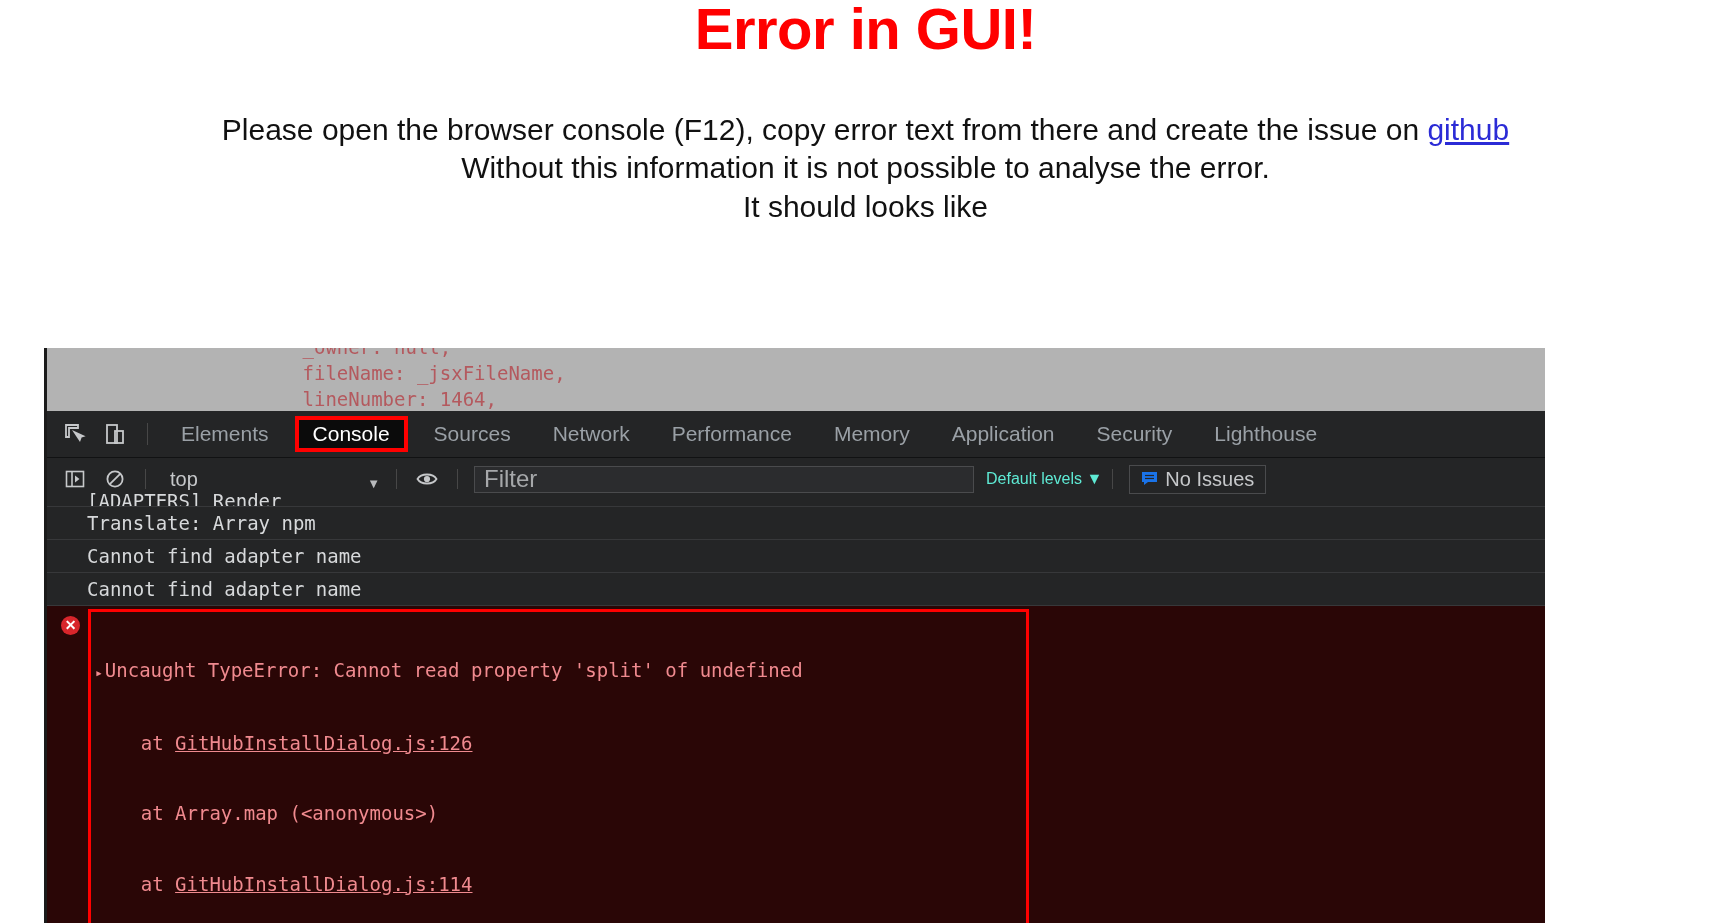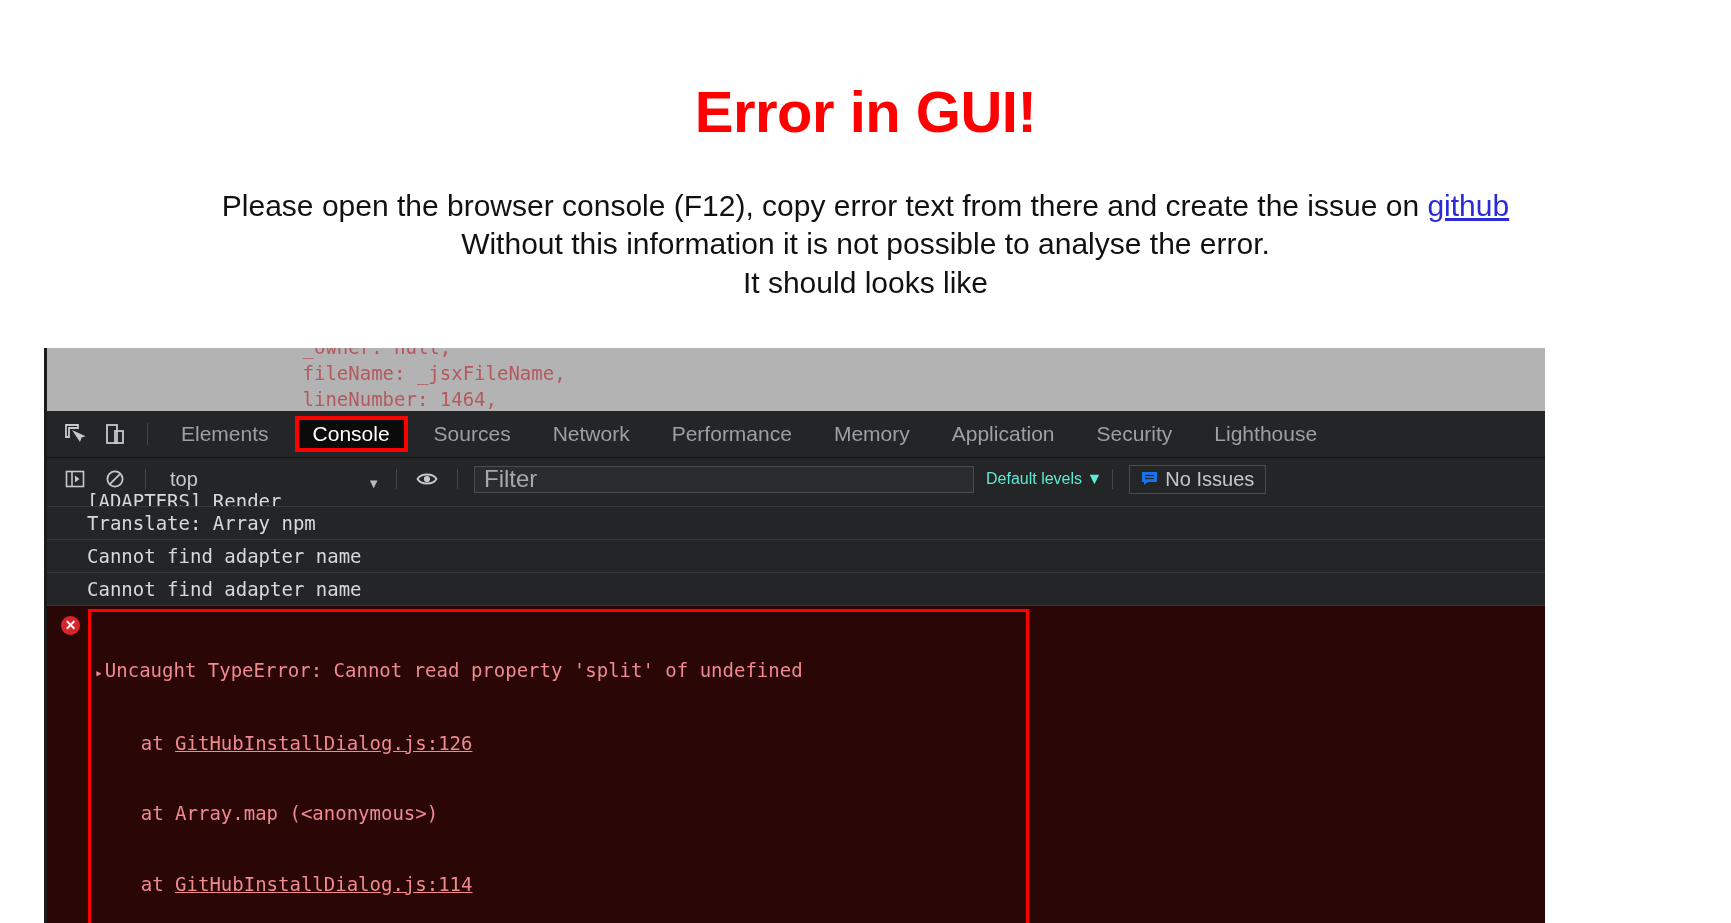--- a/index.html
+++ b/index.html
@@ -16,30 +16,29 @@
   }
 
   
   .slide-title {
     text-align: center;
     color: #ff0000;
     font-weight: bold;
     font-size: 58px;
     line-height: 1.0;
     margin: 0;
-    padding-top: 83px;
     letter-spacing: -0.5px;
   }
 
   .intro {
     text-align: center;
     color: #111111;
     font-size: 30px;
     line-height: 1.28;
-    margin: 0;
+    margin: 7px;
     padding-top: 46px;
   }
   .intro-line {
     display: block;
     white-space: nowrap;
   }
   .github-link {
     color: #2b2bd6;
     text-decoration: underline;
   }

